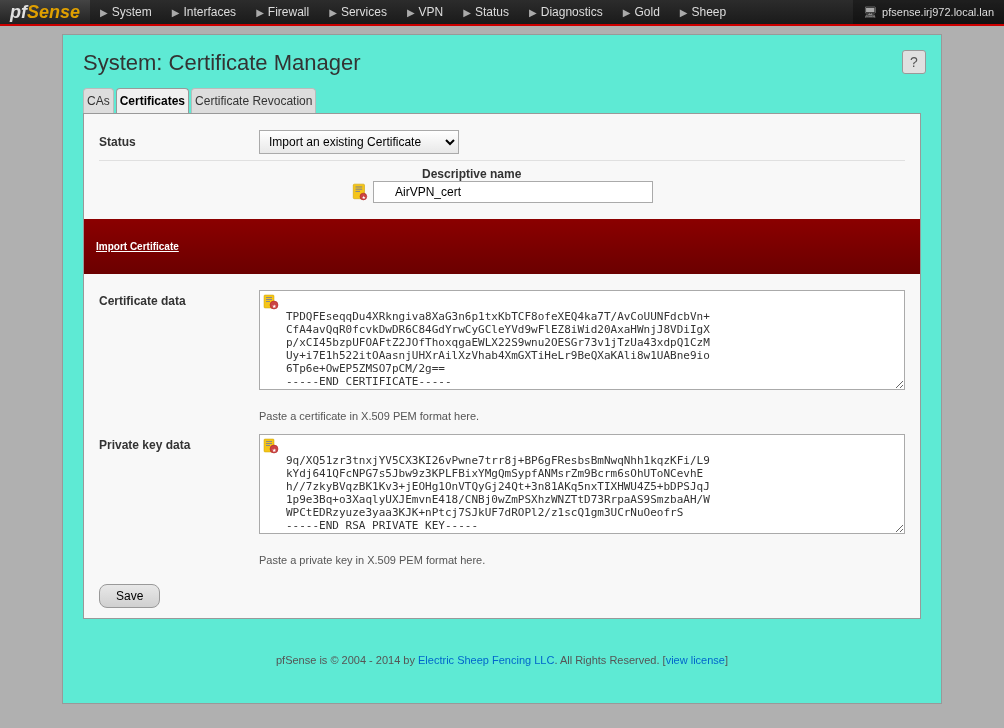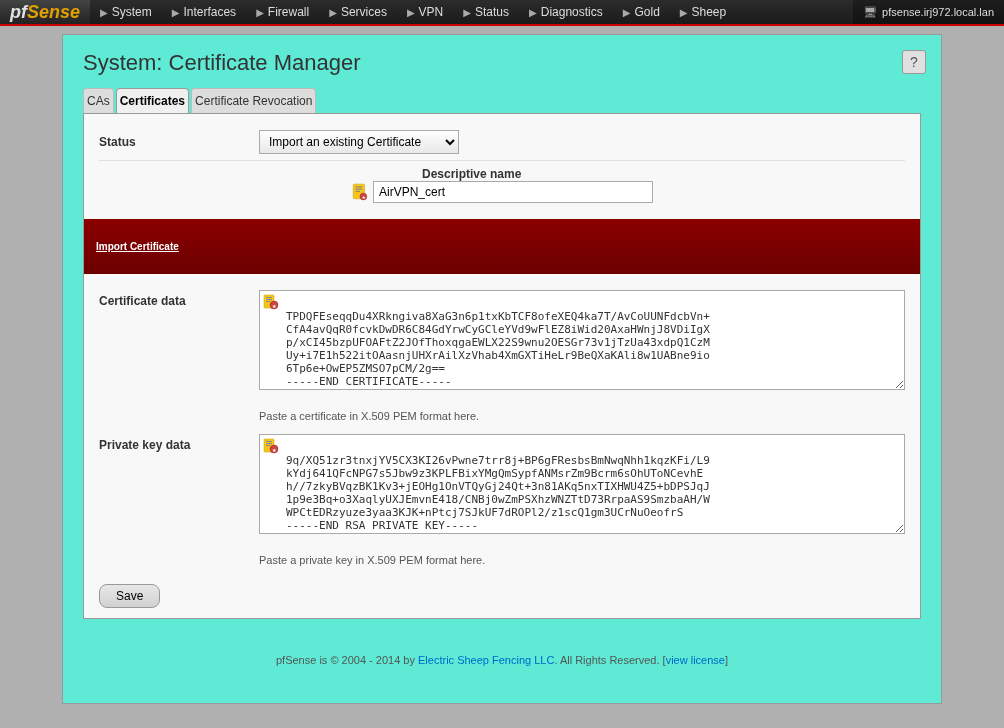--- a/index.html
+++ b/index.html
@@ -163,21 +163,21 @@
     }
     .form-select {
       padding: 3px 5px;
       border: 1px solid #aaa;
       background: linear-gradient(to bottom, #fff, #e8e8e8);
       font-size: 12px;
       width: 200px;
       cursor: pointer;
     }
     .form-input {
-      padding: 3px 5px;
+      padding: 3px 21px;
       border: 1px solid #aaa;
       font-size: 12px;
       width: 280px;
     }
     .input-with-icon {
       display: flex;
       align-items: center;
     }
 
     

